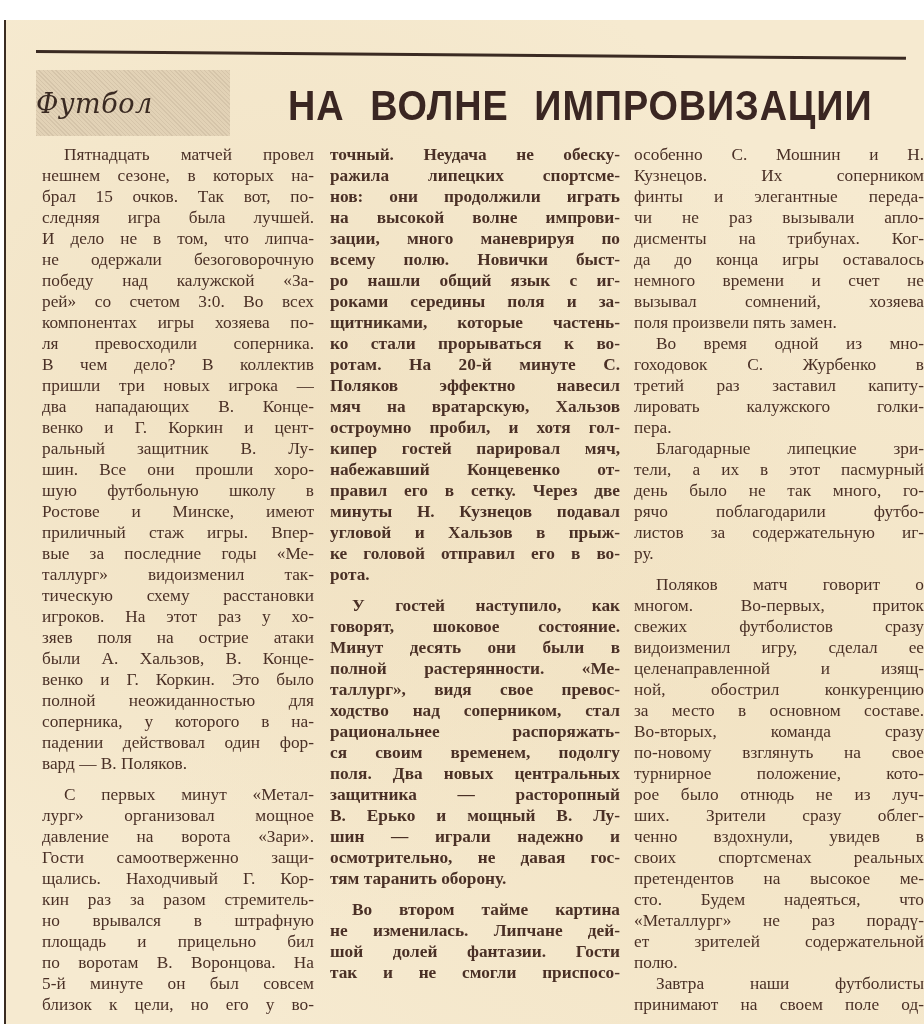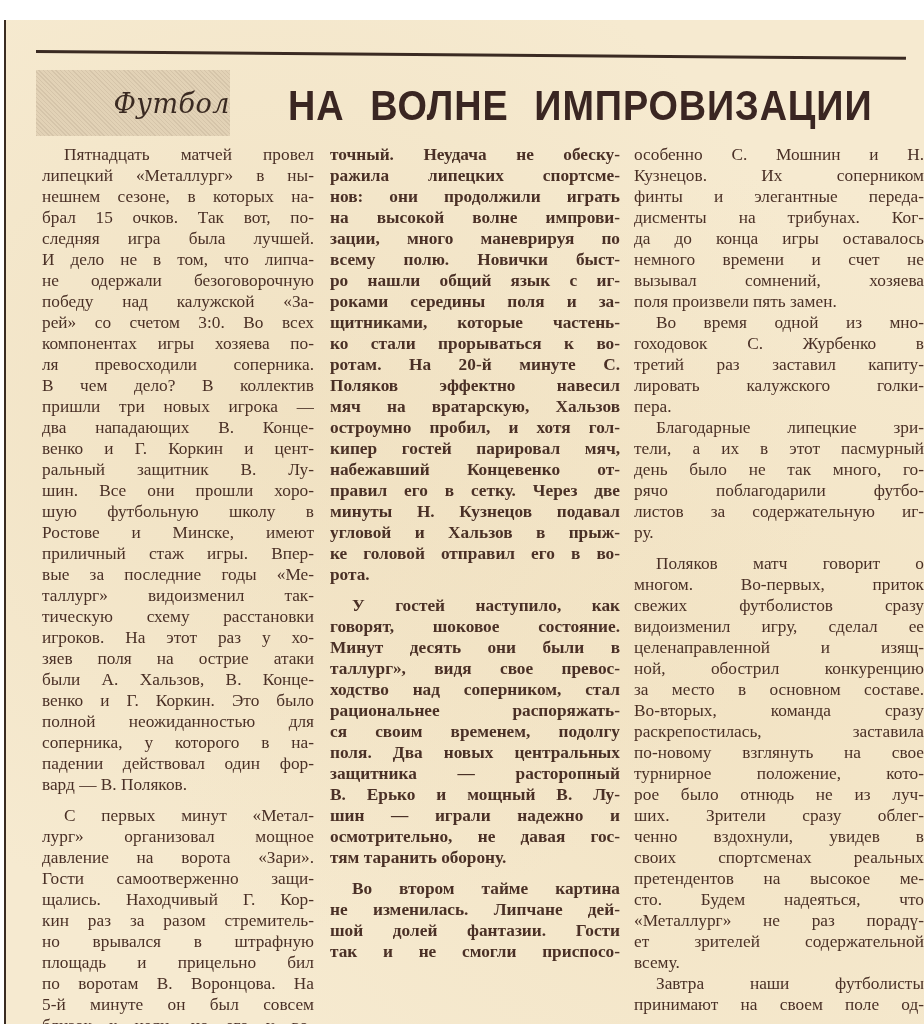--- a/index.html
+++ b/index.html
@@ -19,21 +19,21 @@
   }
   .top-rule {
     position:absolute; left:30px; top:30px; width:870px; height:3px;
     background:#3a2a22;
     transform:rotate(0.45deg); transform-origin:left center;
   }
   .rubric {
     position:absolute; left:30px; top:50px; width:194px; height:66px;
     background:#e2d2b6;
     background-image:repeating-linear-gradient(45deg, rgba(120,100,80,0.12) 0 1px, transparent 1px 3px);
-    display:flex; align-items:center; justify-content:flex-end;
+    display:flex; align-items:center; justify-content:flex-start;
   }
   .rubric span {
     font-family:"DejaVu Serif",serif; font-style:italic;
     font-size:27px; color:#3a2a22; letter-spacing:0.5px;
   }
   .headline {
     position:absolute; left:282px; top:62px; width:600px;
     font-family:"Liberation Sans","DejaVu Sans",sans-serif;
     font-weight:bold; font-size:42px; color:#3a2622;
     letter-spacing:1px; word-spacing:16px;
@@ -64,21 +64,20 @@
 
   <div class="rubric">
     <span>Футбол</span>
   </div>
 
   <div class="headline">НА ВОЛНЕ ИМПРОВИЗАЦИИ</div>
 
   <div class="col col1">
       <div>
         <span class="ln ind">Пятнадцать матчей провел</span>
-        <span class="ln">липецкий «Металлург» в ны-</span>
         <span class="ln">нешнем сезоне, в которых на-</span>
         <span class="ln">брал 15 очков. Так вот, по-</span>
         <span class="ln">следняя игра была лучшей.</span>
         <span class="ln">И дело не в том, что липча-</span>
         <span class="ln">не одержали безоговорочную</span>
         <span class="ln">победу над калужской «За-</span>
         <span class="ln">рей» со счетом 3:0. Во всех</span>
         <span class="ln">компонентах игры хозяева по-</span>
         <span class="ln">ля превосходили соперника.</span>
         <span class="ln">В чем дело? В коллектив</span>
@@ -139,20 +138,21 @@
         <span class="ln">минуты Н. Кузнецов подавал</span>
         <span class="ln">угловой и Хальзов в прыж-</span>
         <span class="ln">ке головой отправил его в во-</span>
         <span class="ln last">рота.</span>
       </div>
       <span class="gap"></span>
       <div>
         <span class="ln ind">У гостей наступило, как</span>
         <span class="ln">говорят, шоковое состояние.</span>
         <span class="ln">Минут десять они были в</span>
+        <span class="ln">полной растерянности. «Ме-</span>
         <span class="ln">таллург», видя свое превос-</span>
         <span class="ln">ходство над соперником, стал</span>
         <span class="ln">рациональнее распоряжать-</span>
         <span class="ln">ся своим временем, подолгу</span>
         <span class="ln">поля. Два новых центральных</span>
         <span class="ln">защитника — расторопный</span>
         <span class="ln">В. Ерько и мощный В. Лу-</span>
         <span class="ln">шин — играли надежно и</span>
         <span class="ln">осмотрительно, не давая гос-</span>
         <span class="ln last">тям таранить оборону.</span>
@@ -163,20 +163,21 @@
         <span class="ln">не изменилась. Липчане дей-</span>
         <span class="ln">шой долей фантазии. Гости</span>
         <span class="ln">так и не смогли приспосо-</span>
       </div>
     </div>
   <div class="col col3">
       <div>
         <span class="ln">особенно С. Мошнин и Н.</span>
         <span class="ln">Кузнецов. Их соперником</span>
         <span class="ln">финты и элегантные переда-</span>
+        <span class="ln">чи не раз вызывали апло-</span>
         <span class="ln">дисменты на трибунах. Ког-</span>
         <span class="ln">да до конца игры оставалось</span>
         <span class="ln">немного времени и счет не</span>
         <span class="ln">вызывал сомнений, хозяева</span>
         <span class="ln last">поля произвели пять замен.</span>
       </div>
       <div>
         <span class="ln ind">Во время одной из мно-</span>
         <span class="ln">гоходовок С. Журбенко в</span>
         <span class="ln">третий раз заставил капиту-</span>
@@ -194,31 +195,30 @@
       <span class="gap"></span>
       <div>
         <span class="ln ind">Поляков матч говорит о</span>
         <span class="ln">многом. Во-первых, приток</span>
         <span class="ln">свежих футболистов сразу</span>
         <span class="ln">видоизменил игру, сделал ее</span>
         <span class="ln">целенаправленной и изящ-</span>
         <span class="ln">ной, обострил конкуренцию</span>
         <span class="ln">за место в основном составе.</span>
         <span class="ln">Во-вторых, команда сразу</span>
-        <span class="ln">раскрепостилась, заставила</span>
         <span class="ln">по-новому взглянуть на свое</span>
         <span class="ln">турнирное положение, кото-</span>
         <span class="ln">рое было отнюдь не из луч-</span>
         <span class="ln">ших. Зрители сразу облег-</span>
         <span class="ln">ченно вздохнули, увидев в</span>
         <span class="ln">своих спортсменах реальных</span>
         <span class="ln">претендентов на высокое ме-</span>
         <span class="ln">сто. Будем надеяться, что</span>
         <span class="ln">«Металлург» не раз порадү-</span>
         <span class="ln">ет зрителей содержательной</span>
-        <span class="ln last">всему.</span>
+        <span class="ln last">полю.</span>
       </div>
       <div>
         <span class="ln ind">Завтра наши футболисты</span>
         <span class="ln">принимают на своем поле од-</span>
       </div>
     </div>
 </div>
 
 </body></html>

